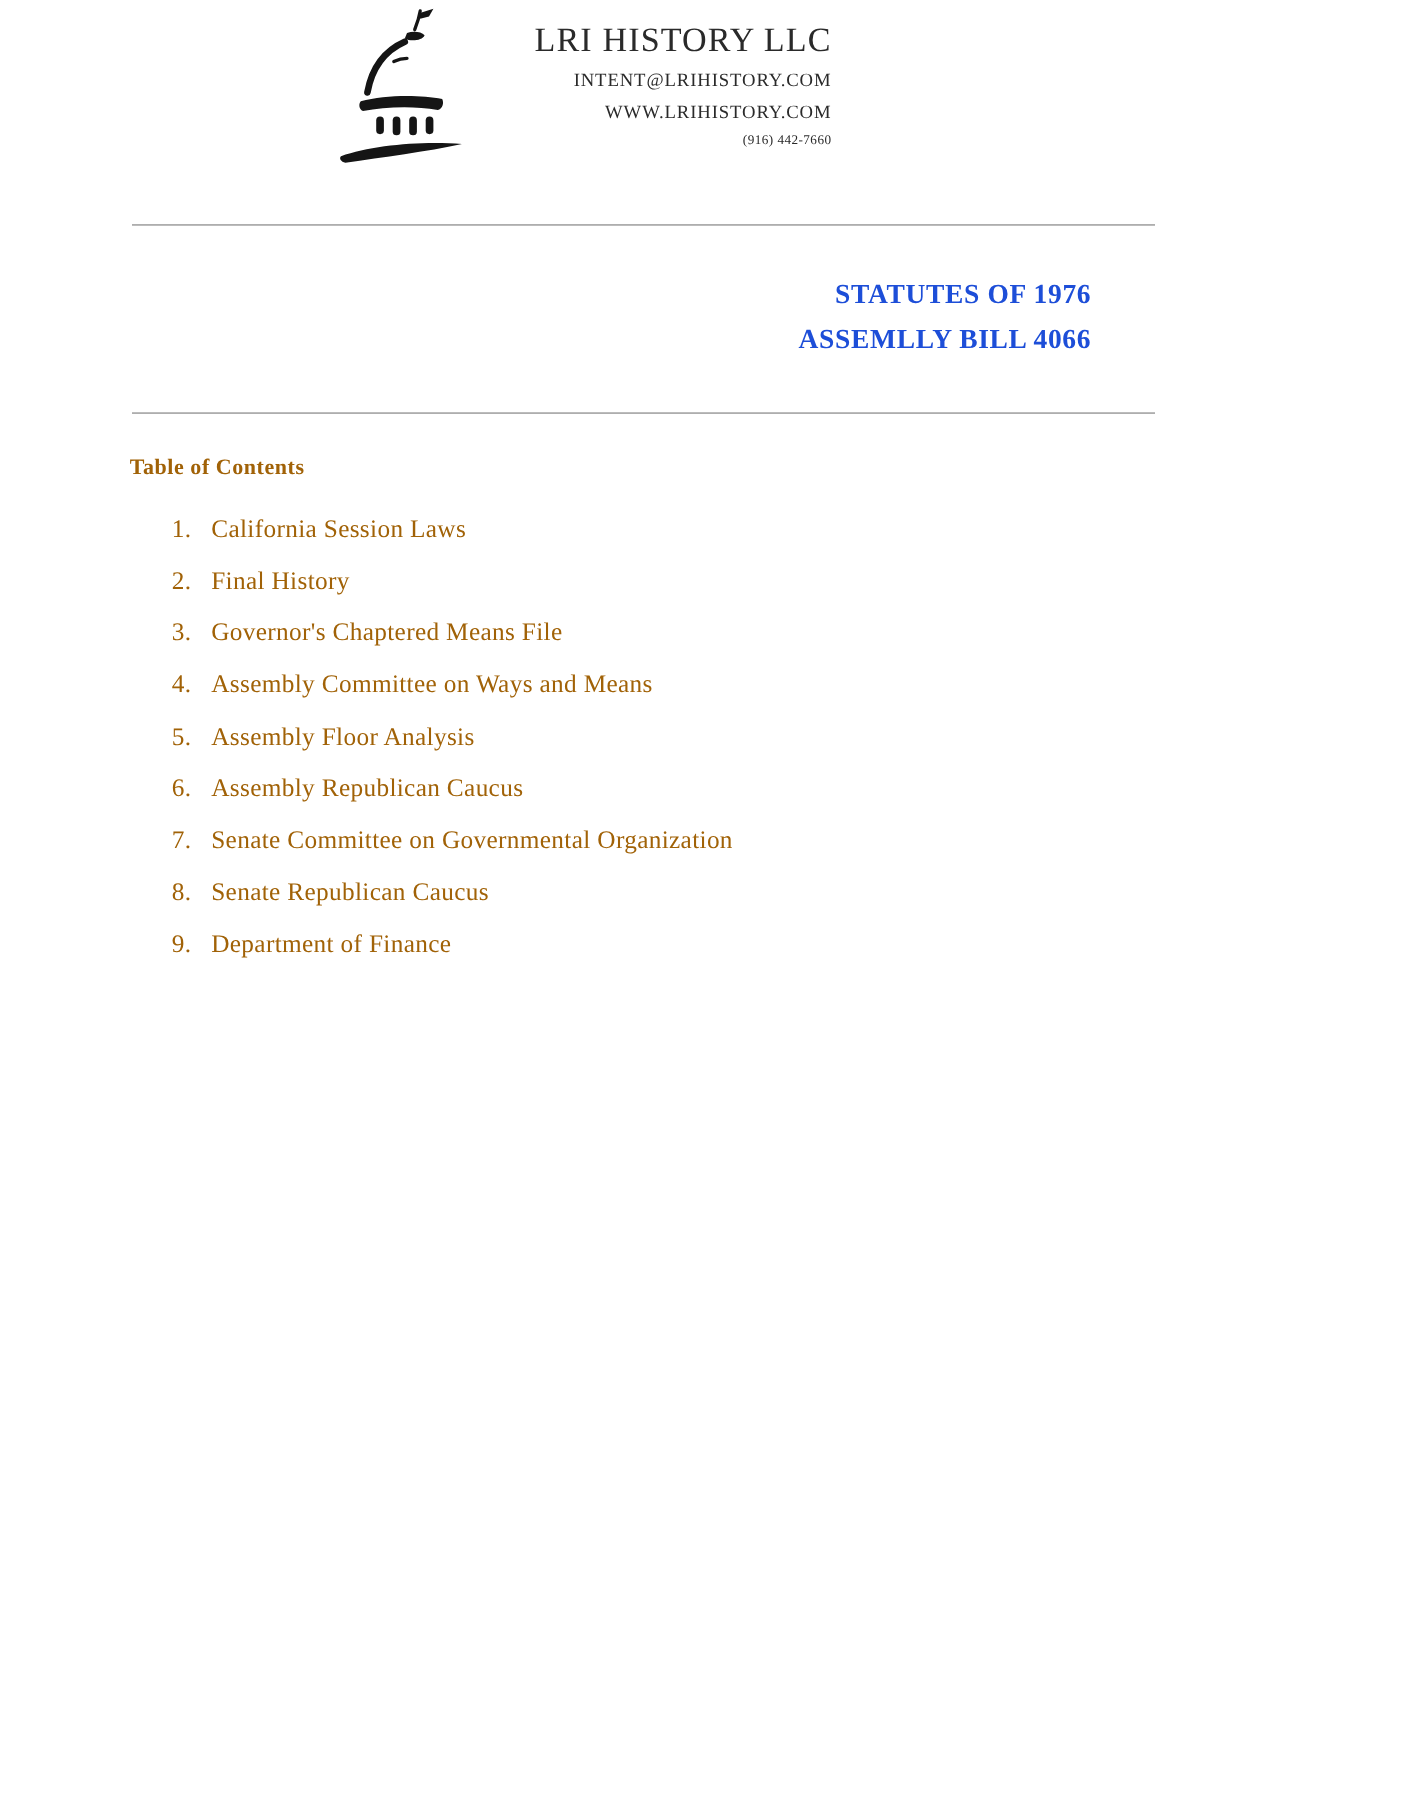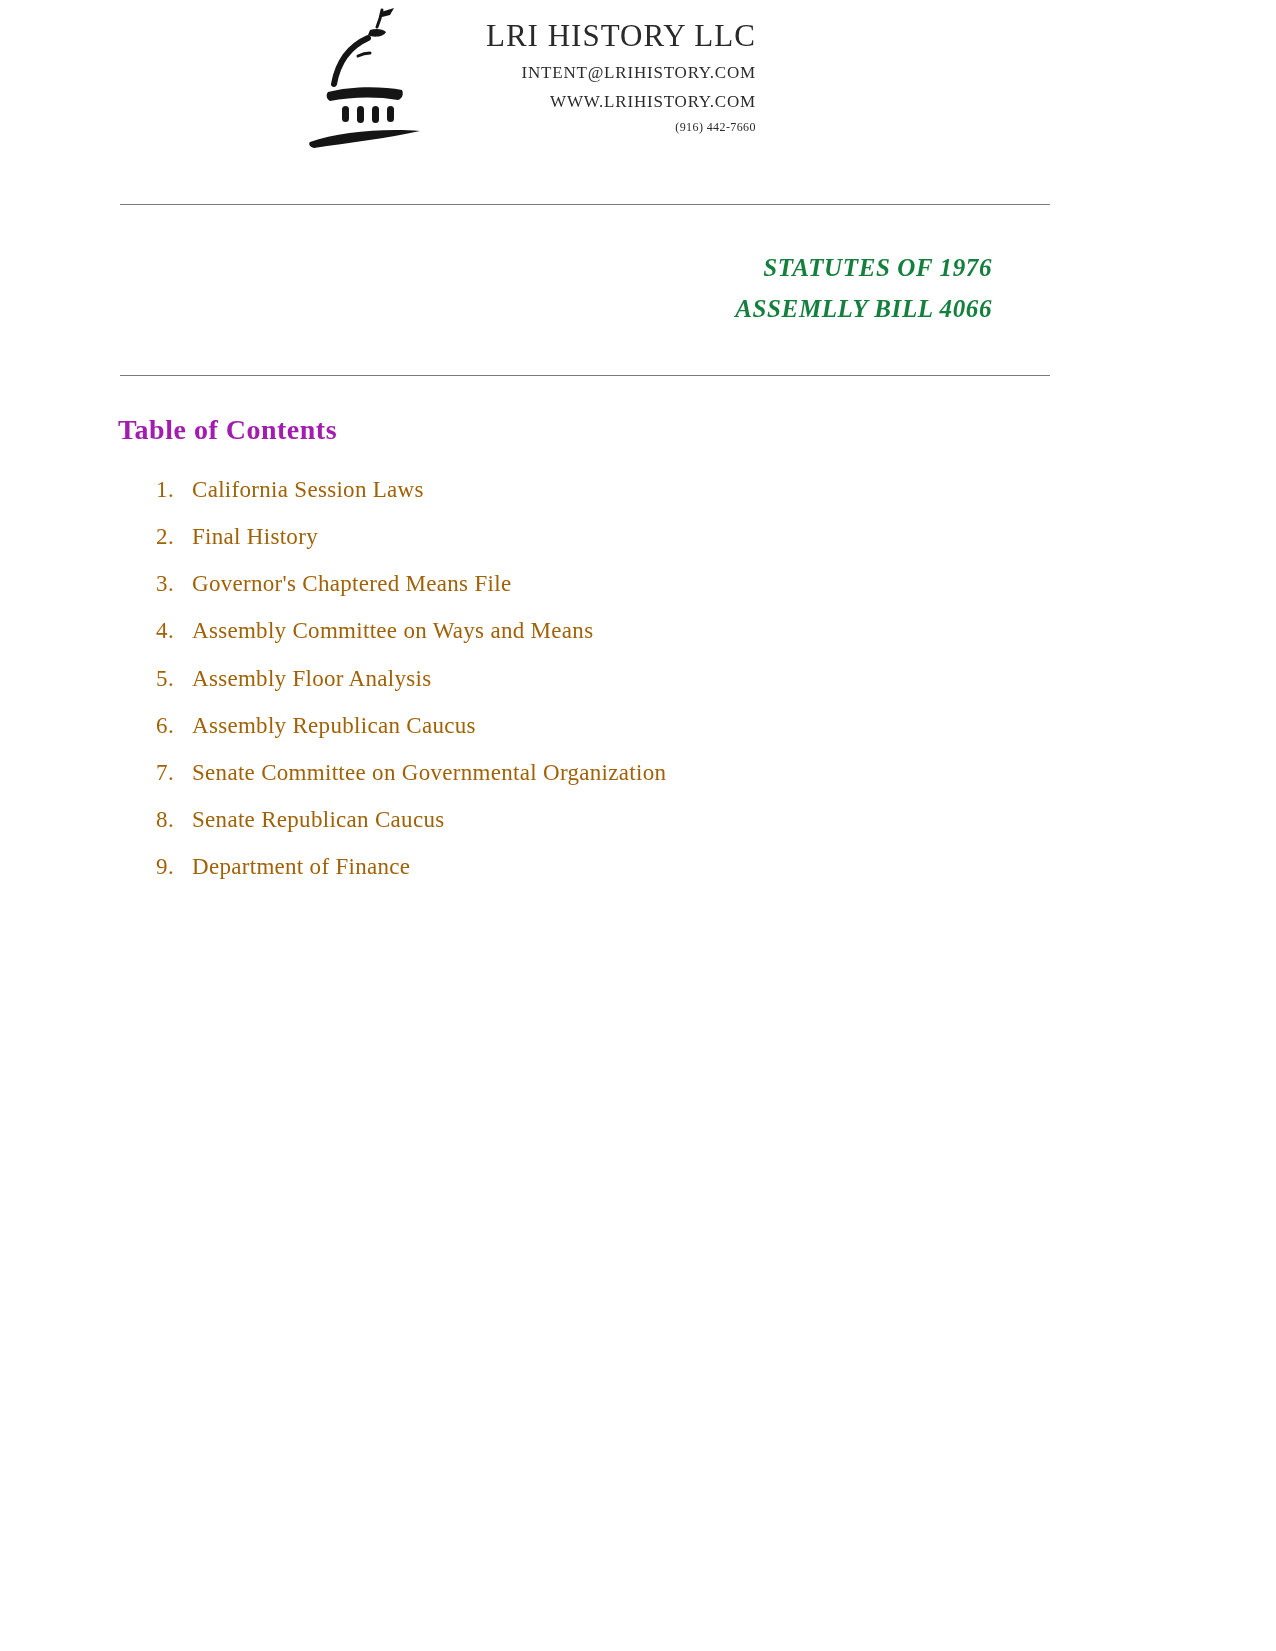--- a/index.html
+++ b/index.html
@@ -64,35 +64,34 @@
   .statute-block {
     width: 930px;
     margin-left: 120px;
     margin-top: 42px;
     text-align: right;
     padding-right: 58px;
   }
   .statute-line {
     font-size: 25px;
     font-weight: bold;
-    color: #15803d;
+    color: #1d4ed8;
     letter-spacing: 0.6px;
     line-height: 1.64;
     white-space: pre;
-    font-style: italic;
   }
   
   .toc {
     margin-left: 118px;
     margin-top: 38px;
   }
   .toc-title {
-    font-size: 28px;
+    font-size: 20px;
     font-weight: bold;
-    color: #a21caf;
+    color: #a16207;
     letter-spacing: 0.5px;
   }
   .toc-list {
     margin-top: 32px;
     margin-left: 62px;
     font-size: 23px;
     color: #a16207;
     letter-spacing: 0.3px;
   }
   .toc-list li {

